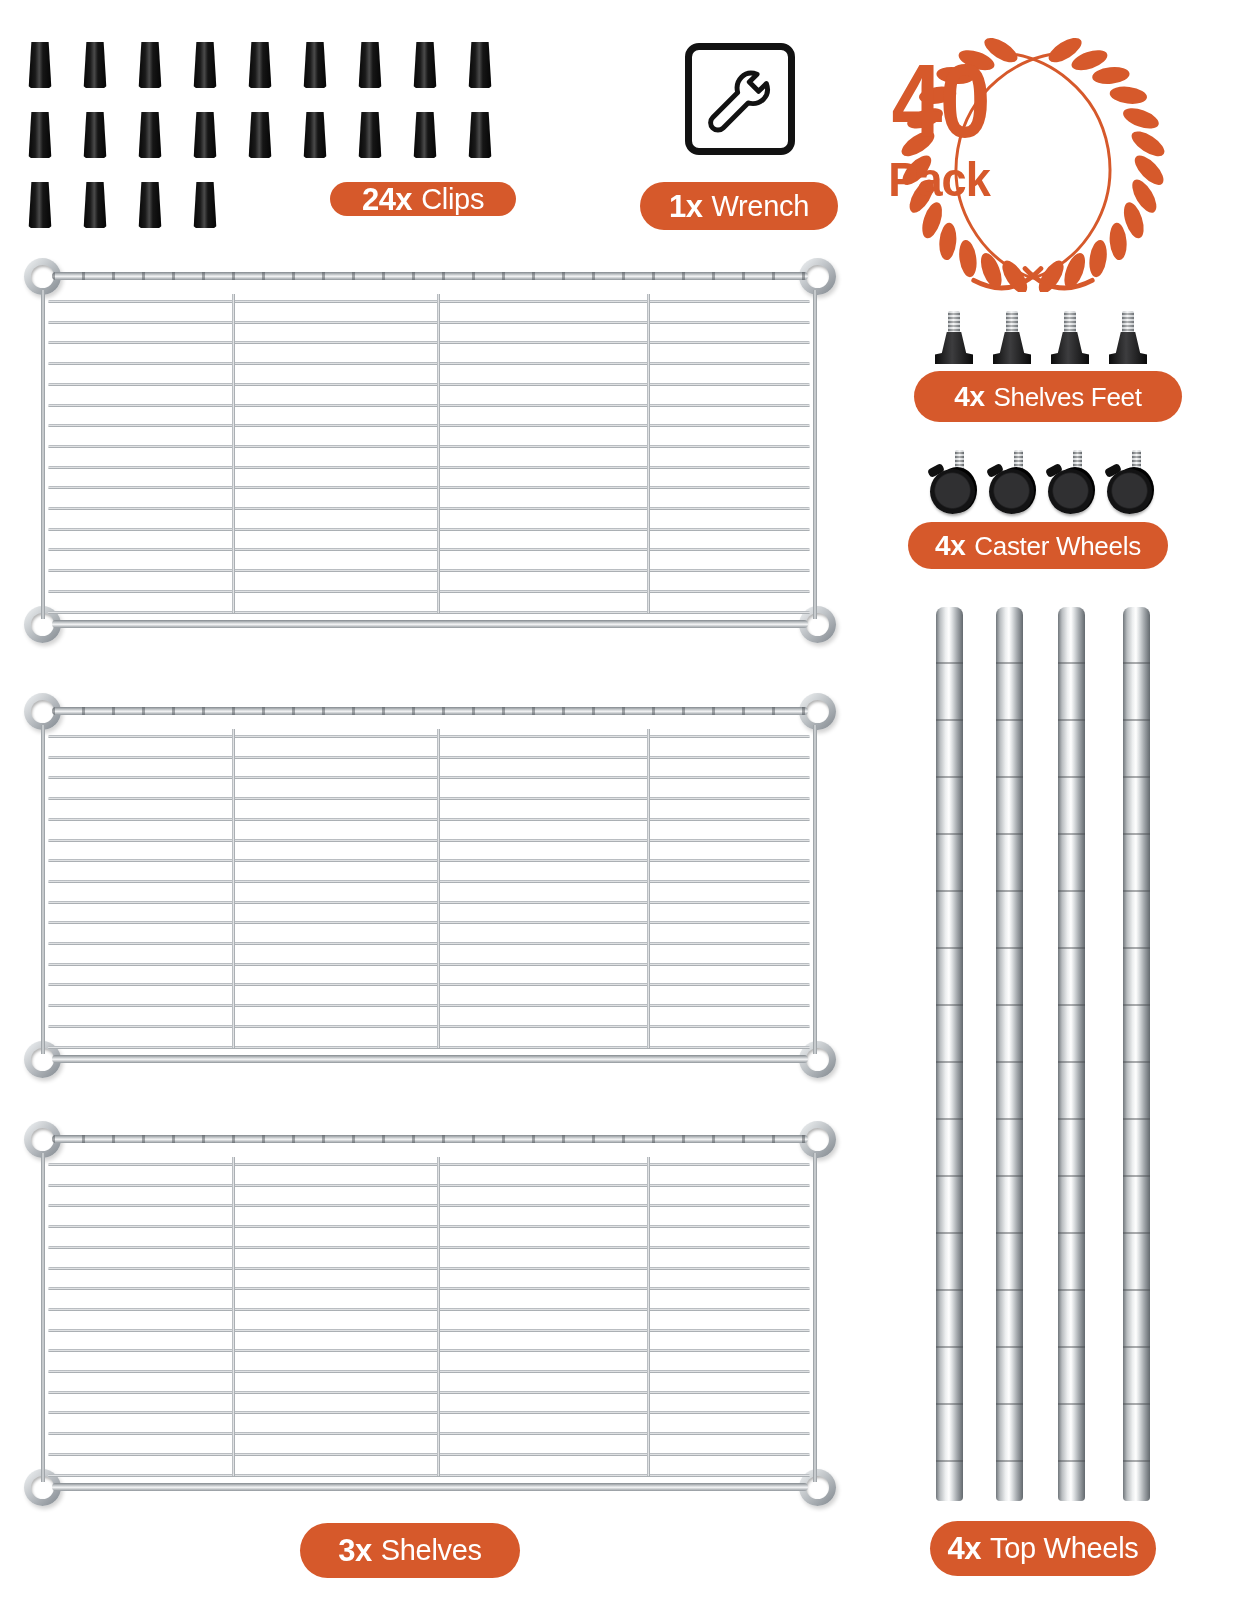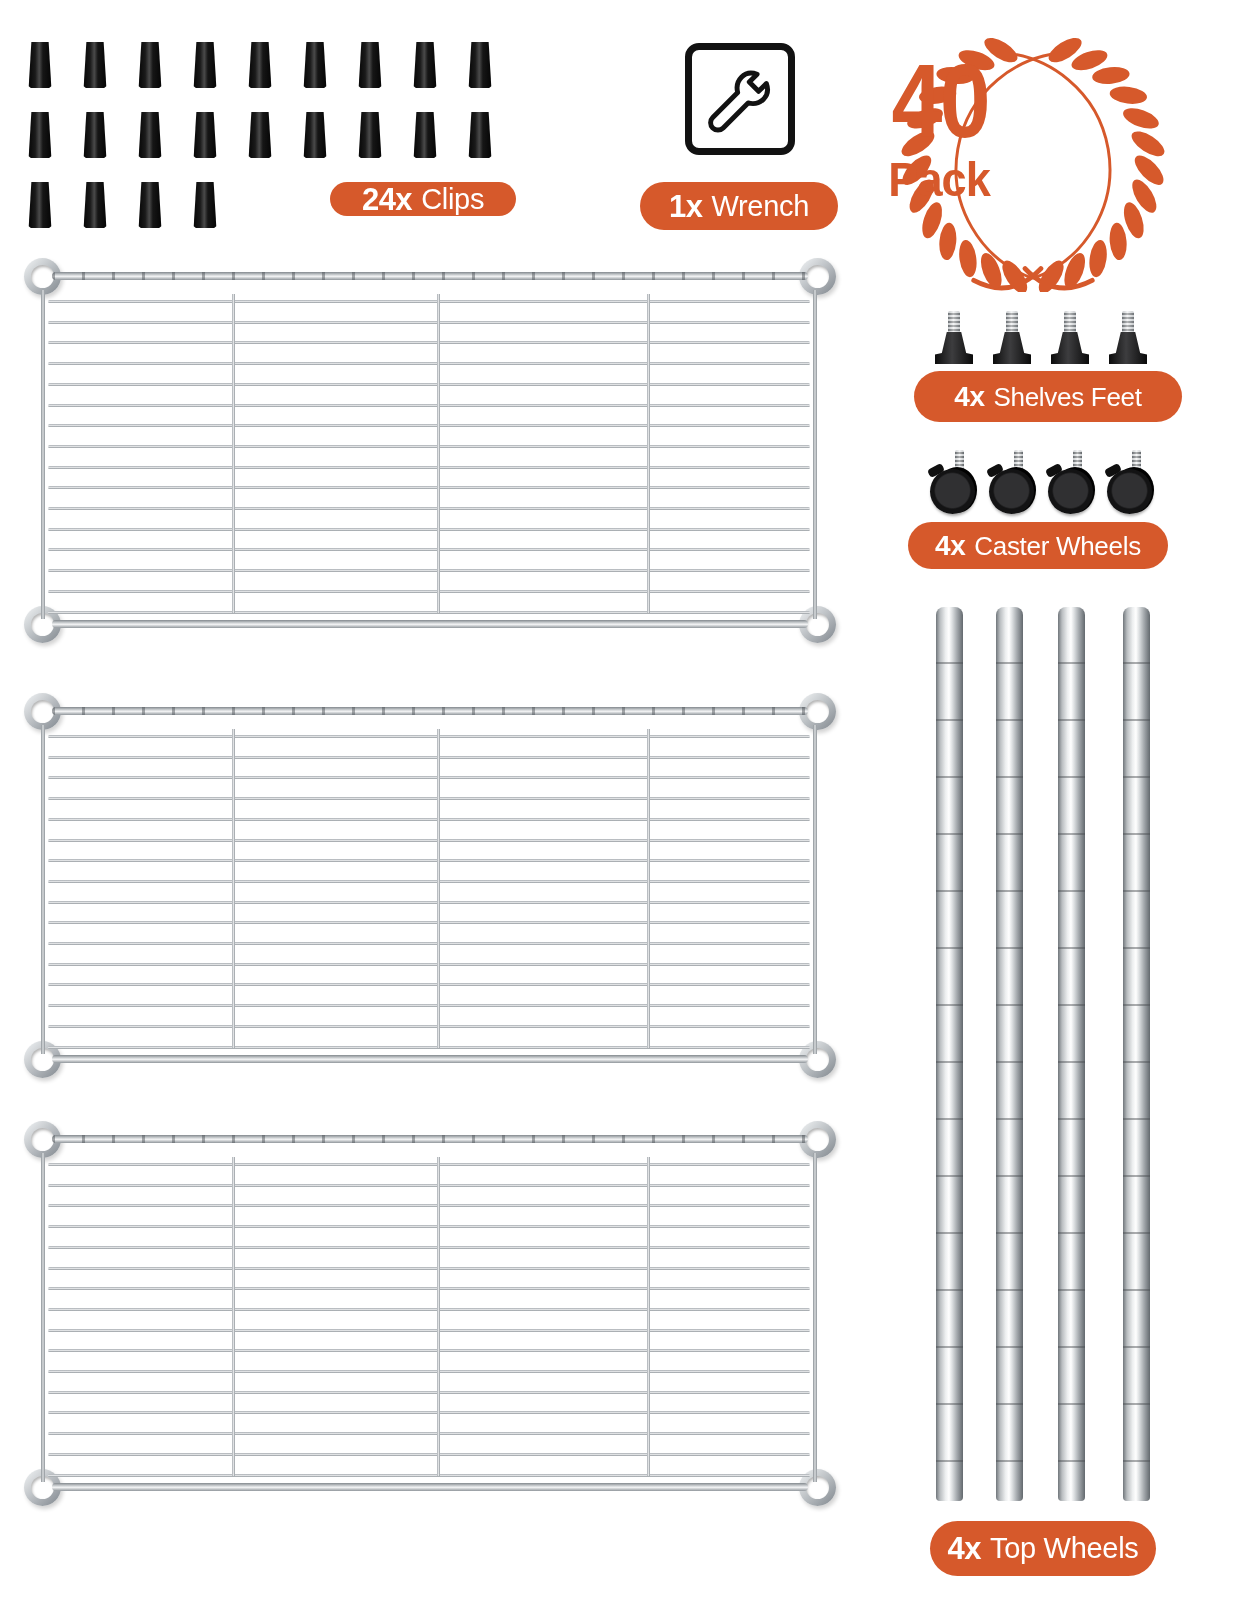--- a/index.html
+++ b/index.html
@@ -256,20 +256,24 @@
         <div class="wheel-tab"></div>
         <div class="wheel-front"></div>
       </div>
     </div>
 
   <div class="pill small" style="left:908px;top:522px;width:260px;height:47px">
     <span class="pill-count">4x</span>
     <span class="pill-name">Caster Wheels</span>
   </div>
 
+  <div class="pill" style="left:300px;top:1523px;width:220px;height:55px">
+    <span class="pill-count">3x</span>
+    <span class="pill-name">Shelves</span>
+  </div>
 
   <div class="pill" style="left:930px;top:1521px;width:226px;height:55px">
     <span class="pill-count">4x</span>
     <span class="pill-name">Top Wheels</span>
   </div>
 
 <div class="pipe" style="left: 936px;"></div>
     <div class="pipe" style="left: 996px;"></div>
     <div class="pipe" style="left: 1058px;"></div>
     <div class="pipe" style="left: 1123px;"></div>

